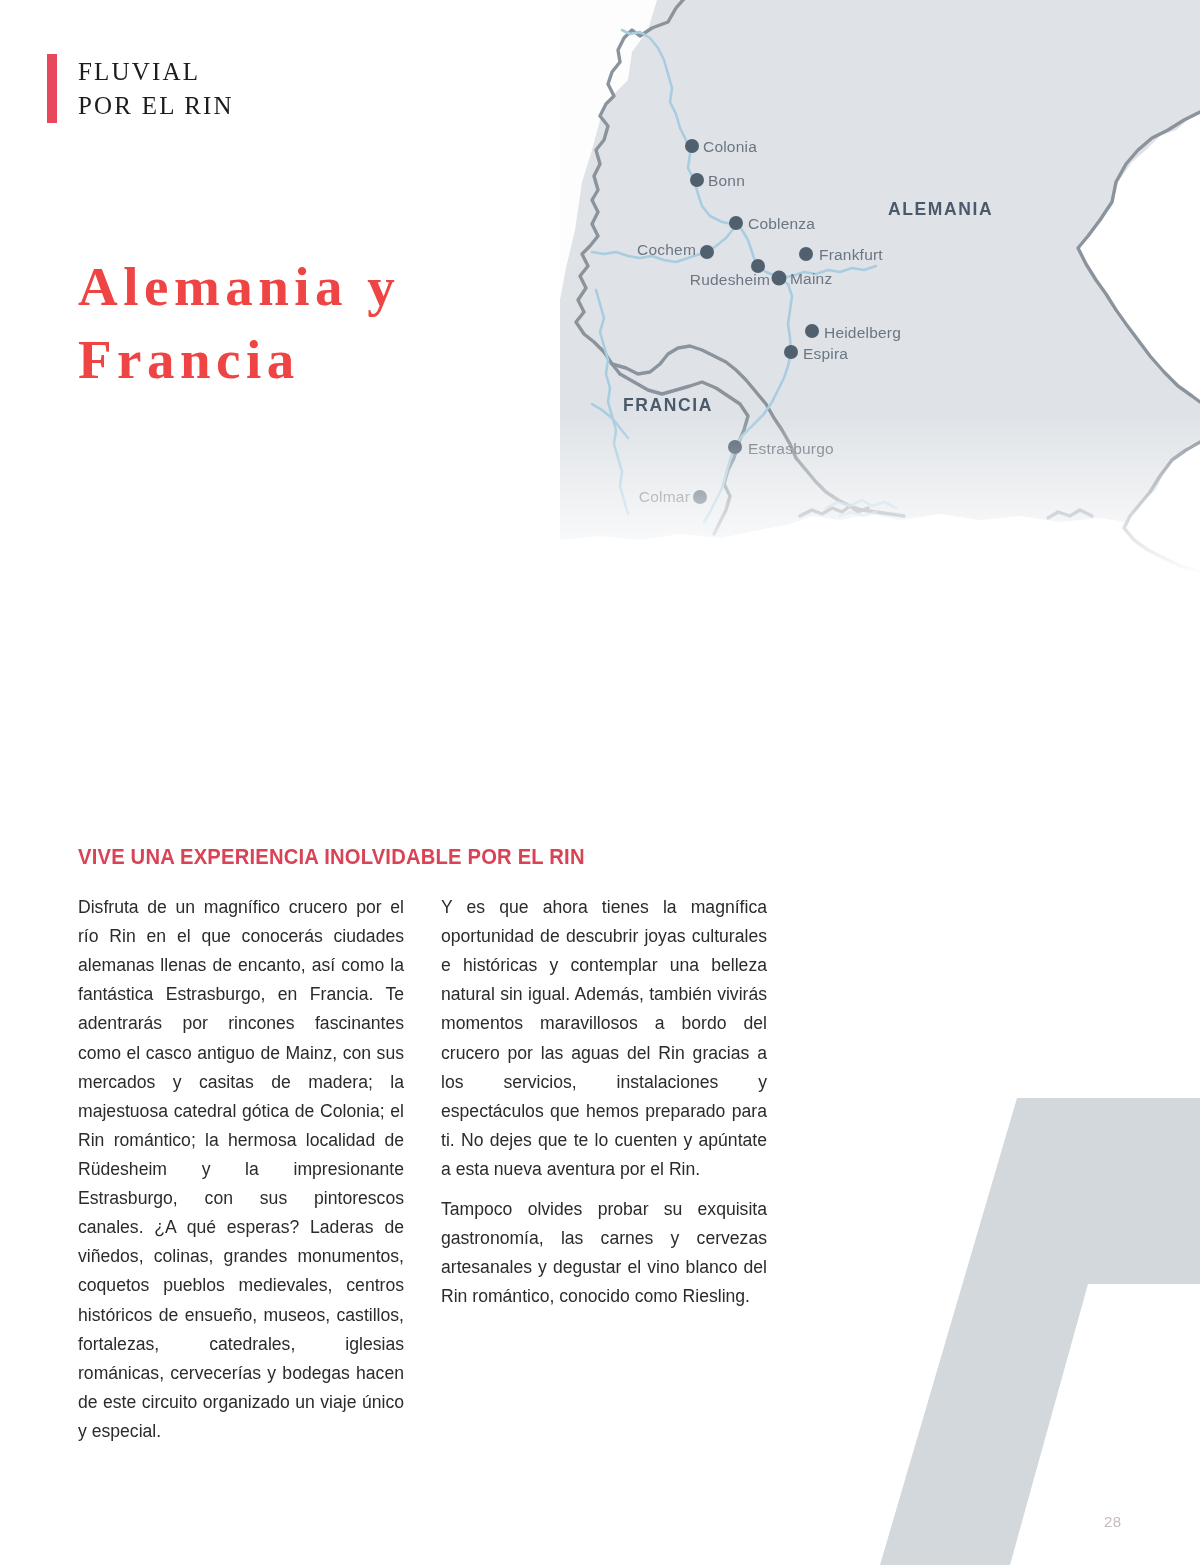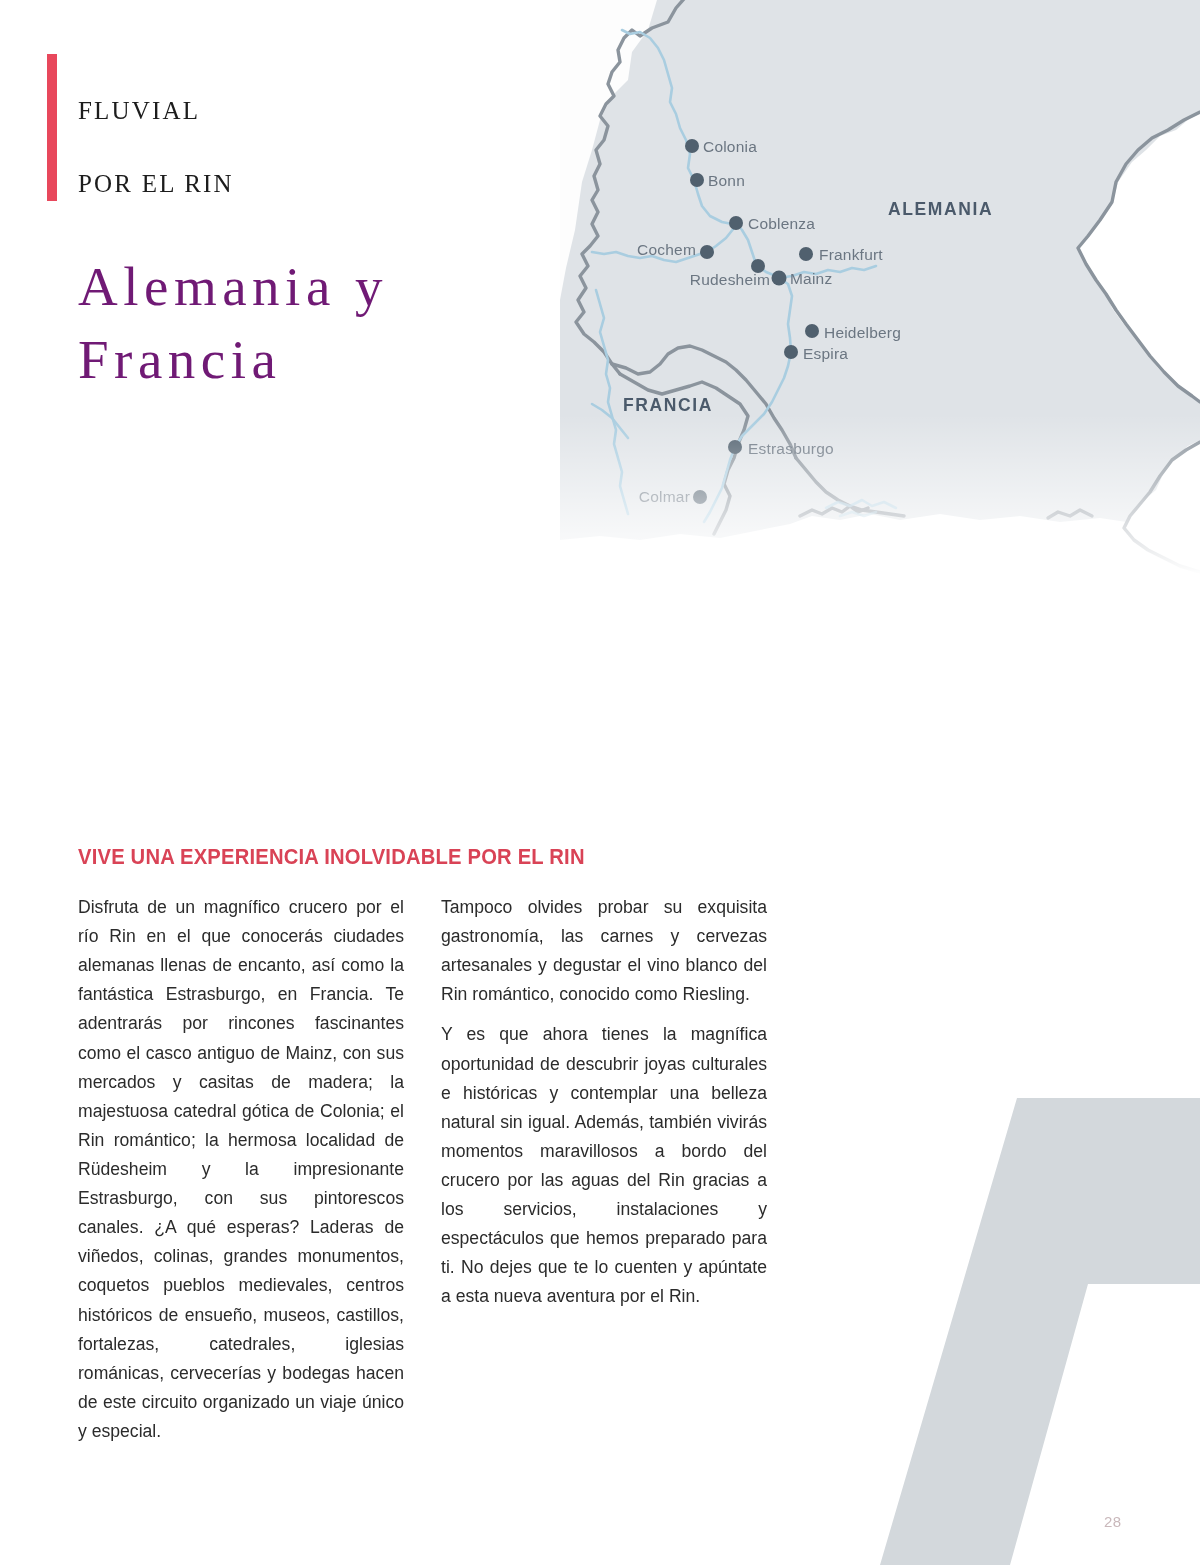--- a/index.html
+++ b/index.html
@@ -66,34 +66,34 @@
     flex: 0 0 auto;
   }
   .kicker-lines {
     font-family: "Liberation Serif", serif;
     font-size: 25px;
     line-height: 1.36;
     letter-spacing: 2.2px;
     color: #1c1c1c;
     padding-top: 1px;
   }
-  .kicker-lines div { white-space: nowrap; margin-top: 39px; }
+  .kicker-lines div { white-space: nowrap; }
 
   
   .main-title {
     position: absolute;
     left: 78px;
     top: 251px;
     width: 470px;
     font-family: "Liberation Serif", serif;
-    font-weight: normal;
+    font-weight: bold;
     font-size: 55px;
     line-height: 1.32;
     letter-spacing: 5.5px;
-    color: #701a75;
+    color: #ef4444;
   }
   .main-title div { white-space: nowrap; }
 
   
   .section-heading {
     position: absolute;
     left: 78px;
     top: 845px;
     font-family: "Liberation Sans", sans-serif;
     font-weight: bold;
@@ -311,20 +311,20 @@
     <div>Francia</div>
   </div>
 
   <div class="section-heading">VIVE UNA EXPERIENCIA INOLVIDABLE POR EL RIN</div>
 
   <div class="columns">
     <div class="col">
       <p>Disfruta de un magnífico crucero por el río Rin en el que conocerás ciudades alemanas llenas de encanto, así como la fantástica Estrasburgo, en Francia. Te adentrarás por rincones fascinantes como el casco antiguo de Mainz, con sus mercados y casitas de madera; la majestuosa catedral gótica de Colonia; el Rin romántico; la hermosa localidad de Rüdesheim y la impresionante Estrasburgo, con sus pintorescos canales. ¿A qué esperas? Laderas de viñedos, colinas, grandes monumentos, coquetos pueblos medievales, centros históricos de ensueño, museos, castillos, fortalezas, catedrales, iglesias románicas, cervecerías y bodegas hacen de este circuito organizado un viaje único y especial.</p>
     </div>
     <div class="col">
+      <p>Y es que ahora tienes la magnífica oportunidad de descubrir joyas culturales e históricas y contemplar una belleza natural sin igual. Además, también vivirás momentos maravillosos a bordo del crucero por las aguas del Rin gracias a los servicios, instalaciones y espectáculos que hemos preparado para ti. No dejes que te lo cuenten y apúntate a esta nueva aventura por el Rin.</p>
       <p>Tampoco olvides probar su exquisita gastronomía, las carnes y cervezas artesanales y degustar el vino blanco del Rin romántico, conocido como Riesling.</p>
-      <p>Y es que ahora tienes la magnífica oportunidad de descubrir joyas culturales e históricas y contemplar una belleza natural sin igual. Además, también vivirás momentos maravillosos a bordo del crucero por las aguas del Rin gracias a los servicios, instalaciones y espectáculos que hemos preparado para ti. No dejes que te lo cuenten y apúntate a esta nueva aventura por el Rin.</p>
     </div>
   </div>
 
   <div class="page-number">28</div>
 
 </div>
 
 </body></html>

